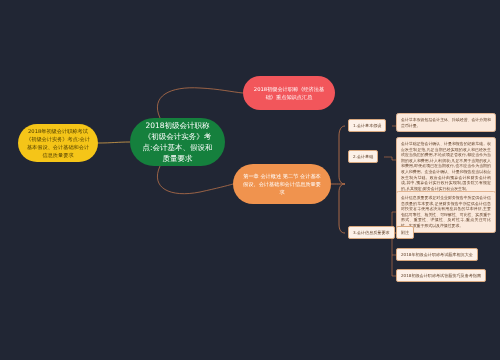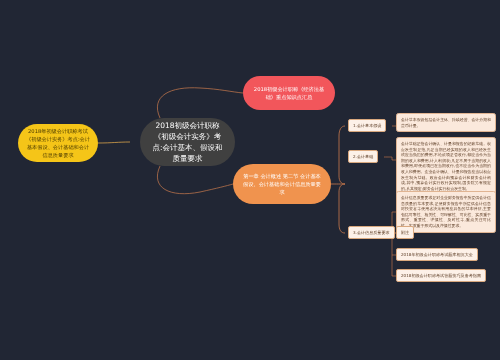--- a/index.html
+++ b/index.html
@@ -10,22 +10,22 @@
     overflow:hidden;
     position:relative;
   }
   #canvas{position:absolute;left:0;top:0;width:500px;height:360px;}
   svg.links{position:absolute;left:0;top:0;width:500px;height:360px;pointer-events:none;}
 
   .node{position:absolute;box-sizing:border-box;}
 
   
   .n-center{
-    left:140px;top:118px;width:95px;height:48px;
-    background:#404040;border-radius:24px;
+    left:130px;top:118px;width:95px;height:48px;
+    background:#15803d;border-radius:24px;
     color:#ffffff;font-size:7.5px;line-height:11px;
     padding:6px 9px;text-align:center;
     display:flex;align-items:center;justify-content:center;
   }
   
   .n-yellow{
     left:18px;top:124px;width:80px;height:38px;
     background:#F5C518;border-radius:19px;
     color:#4a3a00;font-size:5.2px;line-height:8px;
     padding:5px 8px;text-align:center;

